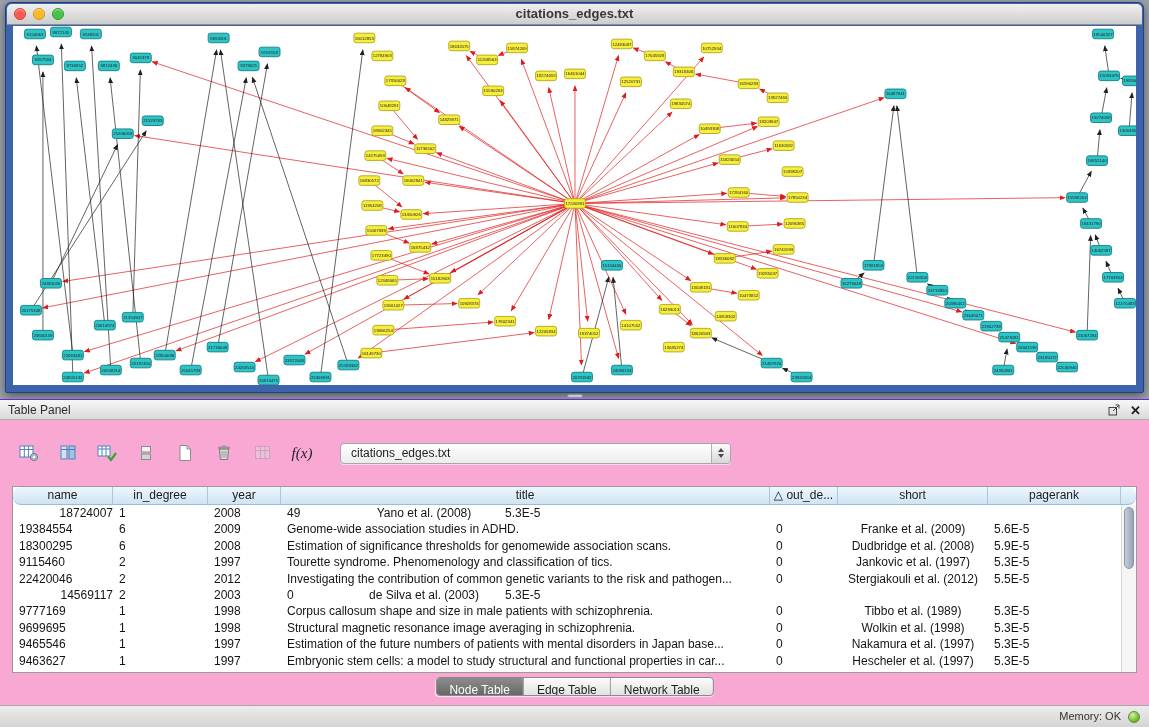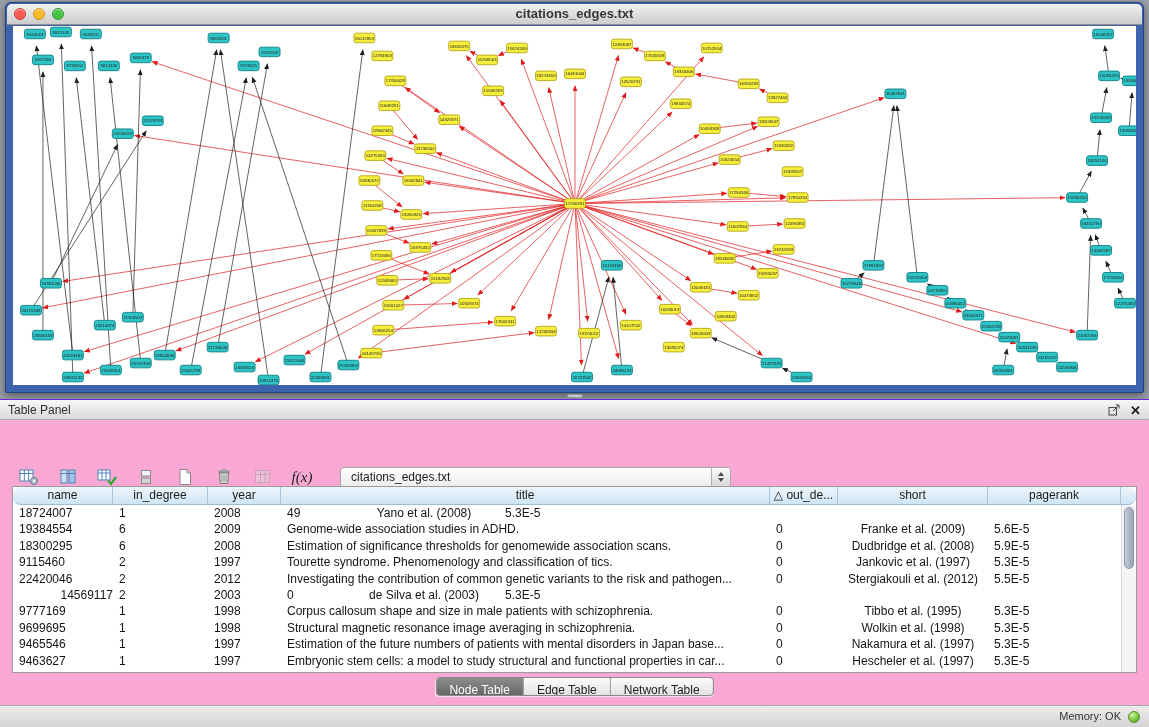--- a/index.html
+++ b/index.html
@@ -24,21 +24,21 @@
   .grip{position:absolute;left:567px;top:394px;width:16px;height:4px;border-radius:2px;
     background:#c6cad0;border:1px solid #8d9198;}
 
   
   .table-panel{position:absolute;left:0;top:399px;width:1149px;height:306px;background:#f9a8d4;border-top:1px solid #6d28d9;}
   .panel-header{position:absolute;top:0;left:0;right:0;height:20px;background:linear-gradient(#f7f7f7,#d9d9d9);border-bottom:1px solid #b0b0b0;}
   .panel-title{position:absolute;left:8px;top:0;line-height:20px;font-size:12px;color:#2e2e2e;}
   .panel-hicons{position:absolute;right:8px;top:0;height:20px;display:flex;align-items:center;gap:10px;}
   .close-x{font-size:13px;font-weight:bold;color:#1d1d1d;cursor:default;}
 
-  .toolbar{position:absolute;left:14px;top:64px;height:26px;display:flex;align-items:center;gap:9px;justify-content:flex-end;}
+  .toolbar{position:absolute;left:14px;top:40px;height:26px;display:flex;align-items:center;gap:9px;justify-content:flex-end;}
   .tb{width:30px;height:24px;background:transparent;border:none;display:flex;align-items:center;justify-content:center;}
   .tb.fx span{font-family:"Liberation Serif",serif;font-style:italic;font-size:15px;color:#1e1e1e;}
   .dropdown{margin-left:14px;width:391px;height:21px;background:linear-gradient(#ffffff,#ececec);
     border:1px solid #a6a6a6;border-radius:4px;position:relative;box-shadow:0 1px 0 rgba(255,255,255,.6);}
   .dd-text{position:absolute;left:10px;top:0;line-height:19px;font-size:12px;color:#1d1d1d;}
   .dd-stepper{position:absolute;right:0;top:0;bottom:0;width:19px;border-left:1px solid #b0b0b0;
     border-radius:0 3px 3px 0;background:linear-gradient(#fbfbfb,#d7d7d7);
     display:flex;flex-direction:column;align-items:center;justify-content:center;}
   .tri-up{width:0;height:0;border-left:3.5px solid transparent;border-right:3.5px solid transparent;border-bottom:4.5px solid #4a4a4a;margin-bottom:2px;}
   .tri-dn{width:0;height:0;border-left:3.5px solid transparent;border-right:3.5px solid transparent;border-top:4.5px solid #4a4a4a;}
@@ -763,21 +763,21 @@
         <div class="th" style="width: 100px;">name</div>
         <div class="th" style="width: 95px;">in_degree</div>
         <div class="th" style="width: 73px;">year</div>
         <div class="th" style="width: 489px;">title</div>
         <div class="th" style="width: 68px;">△ out_de...</div>
         <div class="th" style="width: 150px;">short</div>
         <div class="th" style="width: 133px;">pagerank</div>
       </div>
     <div class="tbody" id="tbody">
         <div class="tr">
-          <div class="td" style="width: 100px;">18724007</div>
+          <div class="td" style="width: 100px; text-align: right;">18724007</div>
           <div class="td" style="width: 95px;">1</div>
           <div class="td" style="width: 73px;">2008</div>
           <div class="td" style="width: 68px;">49</div>
           <div class="td c" style="width: 150px;">Yano et al. (2008)</div>
           <div class="td" style="width: 133px;">5.3E-5</div>
         </div>
         <div class="tr">
           <div class="td" style="width: 100px;">19384554</div>
           <div class="td" style="width: 95px;">6</div>
           <div class="td" style="width: 73px;">2009</div>
@@ -820,21 +820,21 @@
           <div class="td" style="width: 68px;">0</div>
           <div class="td c" style="width: 150px;">de Silva et al. (2003)</div>
           <div class="td" style="width: 133px;">5.3E-5</div>
         </div>
         <div class="tr">
           <div class="td" style="width: 100px;">9777169</div>
           <div class="td" style="width: 95px;">1</div>
           <div class="td" style="width: 73px;">1998</div>
           <div class="td" style="width: 489px;">Corpus callosum shape and size in male patients with schizophrenia.</div>
           <div class="td" style="width: 68px;">0</div>
-          <div class="td c" style="width: 150px;">Tibbo et al. (1995)</div>
+          <div class="td c" style="width: 150px;">Tibbo et al. (1989)</div>
           <div class="td" style="width: 133px;">5.3E-5</div>
         </div>
         <div class="tr">
           <div class="td" style="width: 100px;">9699695</div>
           <div class="td" style="width: 95px;">1</div>
           <div class="td" style="width: 73px;">1998</div>
           <div class="td" style="width: 489px;">Structural magnetic resonance image averaging in schizophrenia.</div>
           <div class="td" style="width: 68px;">0</div>
           <div class="td c" style="width: 150px;">Wolkin et al. (1998)</div>
           <div class="td" style="width: 133px;">5.3E-5</div>

